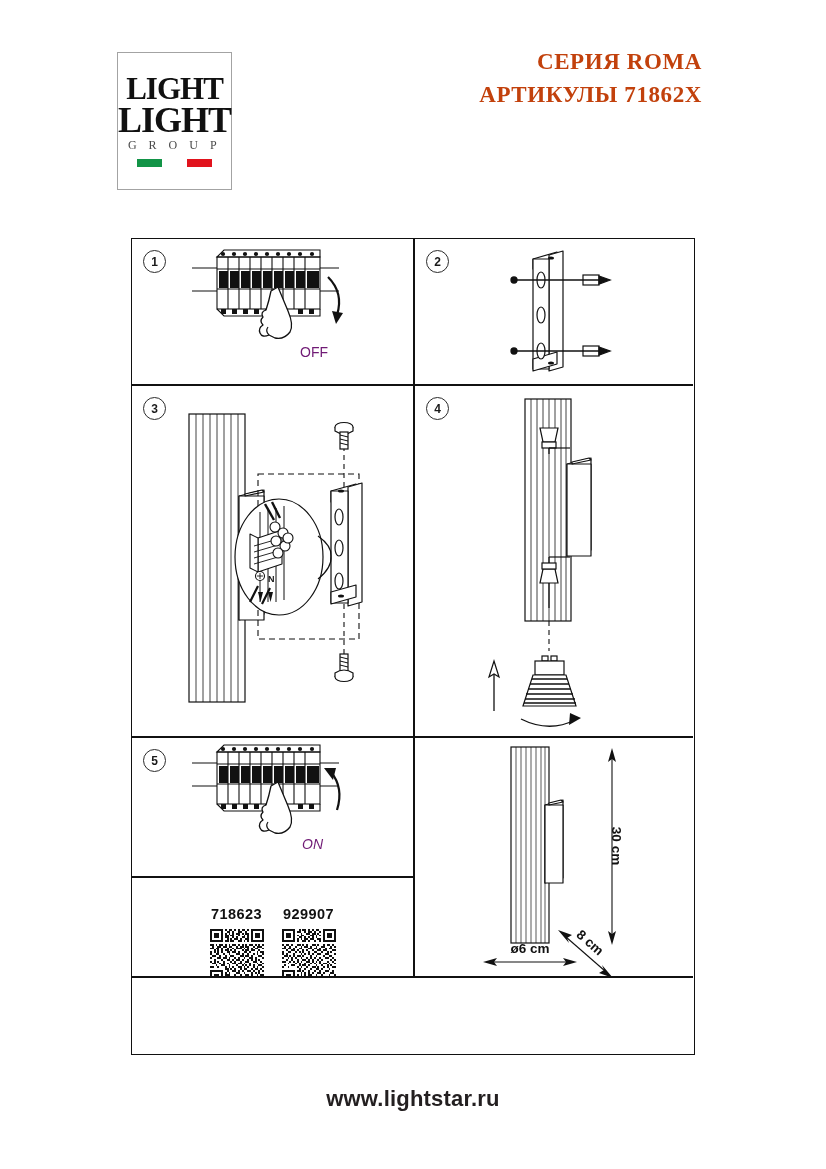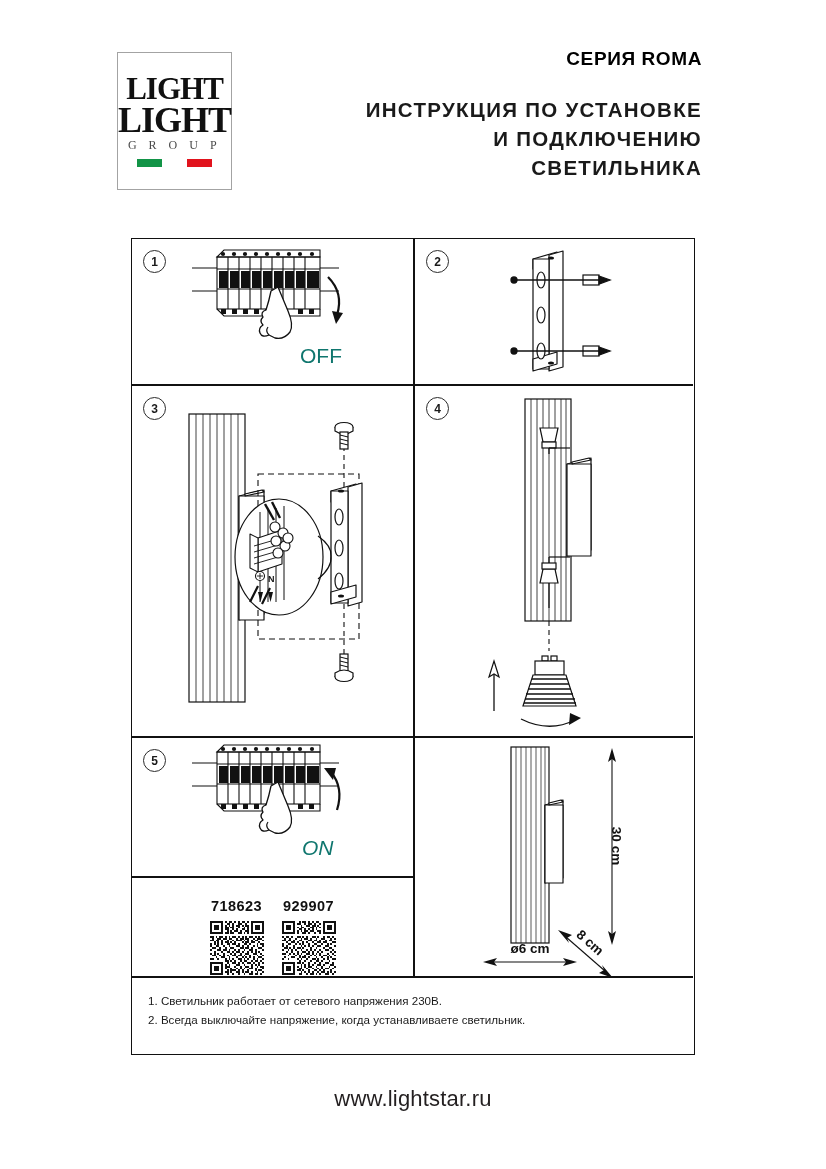--- a/index.html
+++ b/index.html
@@ -23,84 +23,81 @@
   #logo-word-star{font-size:36px;}
   #logo-word-group{
     font-family:"Liberation Serif", serif;font-size:12px;color:#4a4a4a;
     letter-spacing:4.5px;margin-top:2px;line-height:1;
   }
   #logo-flag{width:76px;height:8px;display:flex;margin-top:8px;}
   #logo-flag i{flex:1;display:block;}
 
   #header-text{position:absolute;left:330px;top:46px;width:372px;text-align:right;}
   .hdr-line{
-    font-weight:bold;font-size:19px;letter-spacing:0.6px;line-height:1.42;color:#000000;
+    font-weight:bold;font-size:23px;letter-spacing:0.6px;line-height:1.42;color:#c2410c;font-family:Liberation Serif, serif;
   }
   #hdr-title{margin-top:22px;}
   .hdr-title-line{
     font-weight:bold;font-size:20.5px;letter-spacing:1.3px;line-height:1.42;color:#1a1a1a;
   }
 
   
   #grid{
     position:absolute;left:131px;top:238px;width:564px;height:817px;
     border:1.6px solid #111;box-sizing:border-box;
   }
   .cell{position:absolute;box-sizing:border-box;overflow:hidden;}
   .vline{position:absolute;background:#111;width:1.6px;}
   .hline{position:absolute;background:#111;height:1.6px;}
 
   .step-num{
     position:absolute;left:11px;top:11px;width:21px;height:21px;border-radius:50%;
     border:1.6px solid #2b2b2b;display:flex;align-items:center;justify-content:center;
     font-size:12px;font-weight:bold;color:#1a1a1a;
   }
-  .onoff-label{position:absolute;font-size:21px;font-weight:400;color:#0f766e;}
+  .onoff-label{position:absolute;font-size:14px;font-weight:400;color:#701a75;}
 
   
   .art{position:absolute;left:0;top:0;width:100%;height:100%;}
   .art svg{display:block;}
 
   
   #qr-wrap{position:absolute;left:0;top:0;width:100%;height:100%;
-    display:flex;justify-content:center;align-items:flex-start;padding-top:20px;gap:18px;}
+    display:flex;justify-content:center;align-items:flex-start;padding-top:28px;gap:18px;}
   .qr-item{display:flex;flex-direction:column;align-items:center;}
   .qr-code-num{font-size:14.5px;font-weight:bold;letter-spacing:0.4px;color:#111;margin-bottom:7px;}
   .qr-img{width:54px;height:54px;}
 
   
   #notes{position:absolute;left:0;top:0;width:100%;height:100%;padding:14px 0 0 16px;box-sizing:border-box;}
   .note-line{font-size:11.6px;line-height:1.62;color:#1a1a1a;}
 
   
   #footer{position:absolute;left:0;top:1086px;width:826px;text-align:center;}
-  #footer-url{font-size:22px;font-weight:normal;letter-spacing:0.2px;color:#231f20;}
+  #footer-url{font-size:22px;font-weight:bold;letter-spacing:0.2px;color:#231f20;}
 </style>
 </head>
 <body>
 
 <div id="header">
 
   <div id="logo-box">
     <div id="logo-word-light">LIGHT</div>
     <div id="logo-word-star">LIGHT</div>
     <div id="logo-word-group">G R O U P</div>
     <div id="logo-flag">
       <i style="background:#129447"></i>
       <i style="background:#ffffff"></i>
       <i style="background:#e1131d"></i>
     </div>
   </div>
 
   <div id="header-text">
     <div class="hdr-line">СЕРИЯ ROMA</div>
-    <div id="hdr-title">
-      <div class="hdr-title-line">ИНСТРУКЦИЯ ПО УСТАНОВКЕ</div>
-      <div class="hdr-title-line">И ПОДКЛЮЧЕНИЮ СВЕТИЛЬНИКА</div>
-    </div>
+    <div class="hdr-line">АРТИКУЛЫ 71862X</div>
   </div>
 </div>
 
 <div id="grid">
 
   <div class="vline" style="left:281px;top:0;height:497px;"></div>
   <div class="vline" style="left:281px;top:497px;height:240px;"></div>
   <div class="hline" style="left:0;top:145px;width:561px;"></div>
   <div class="hline" style="left:0;top:497px;width:561px;"></div>
   <div class="hline" style="left:0;top:637px;width:281px;"></div>
@@ -963,24 +960,18 @@
         <g stroke="#111" stroke-width="1.1" fill="none">
           <line x1="151" y1="199" x2="190" y2="233"></line>
         </g>
         <polygon points="143,192 157,197 152,200 154,205" fill="#111"></polygon>
         <polygon points="198,240 184,235 189,232 187,227" fill="#111"></polygon>
         <text x="172" y="208" fill="#111" font-family="Liberation Sans, sans-serif" font-size="13.5" font-weight="bold" text-anchor="middle" transform="rotate(41 172 208)">8 cm</text>
       </svg>
     </div>
   </div>
 
-  <div class="cell" style="left:0;top:739px;width:561px;height:76px;">
-    <div id="notes">
-      <div class="note-line">1. Светильник работает от сетевого напряжения 230В.</div>
-      <div class="note-line">2. Всегда выключайте напряжение, когда устанавливаете светильник.</div>
-    </div>
-  </div>
 
 </div>
 
 <div id="footer">
   <span id="footer-url">www.lightstar.ru</span>
 </div>
 
 </body></html>

